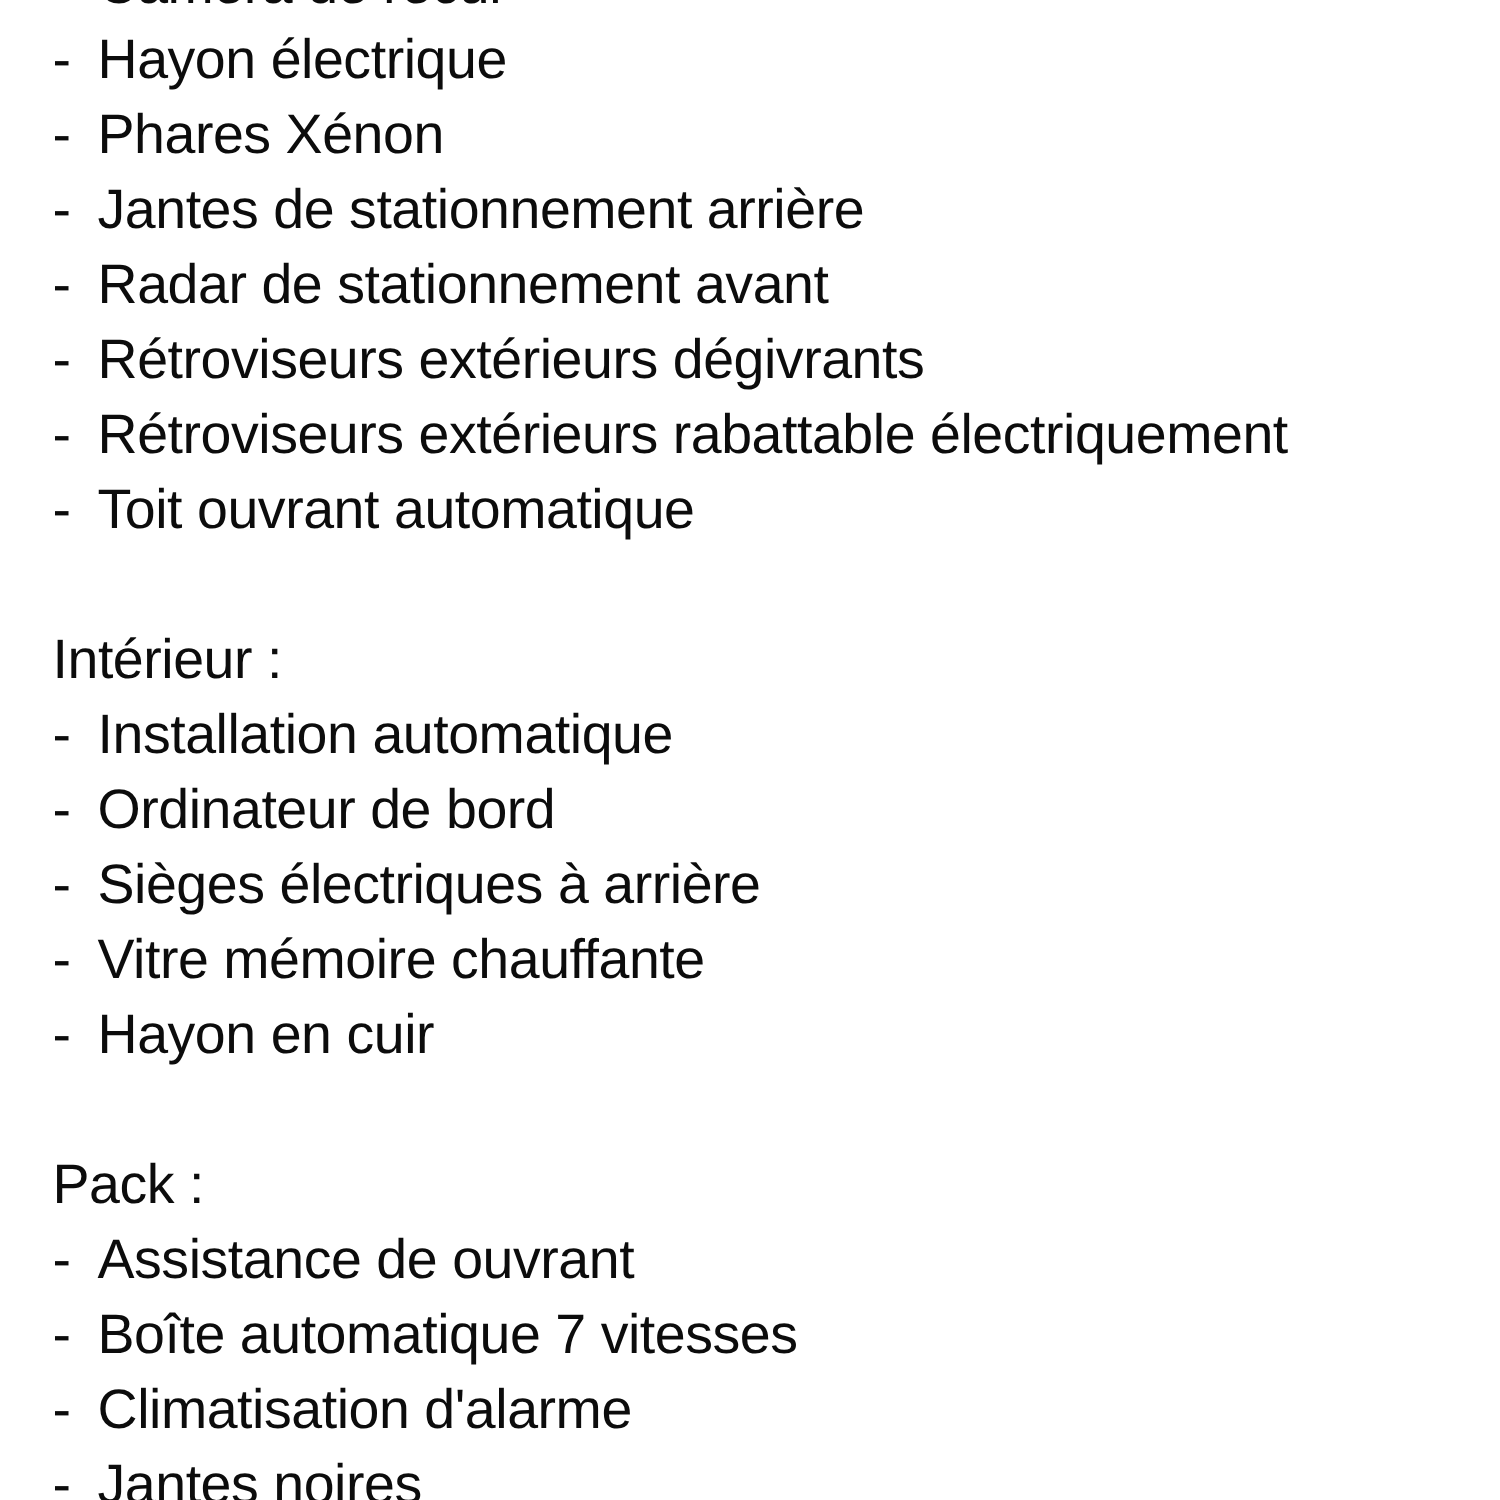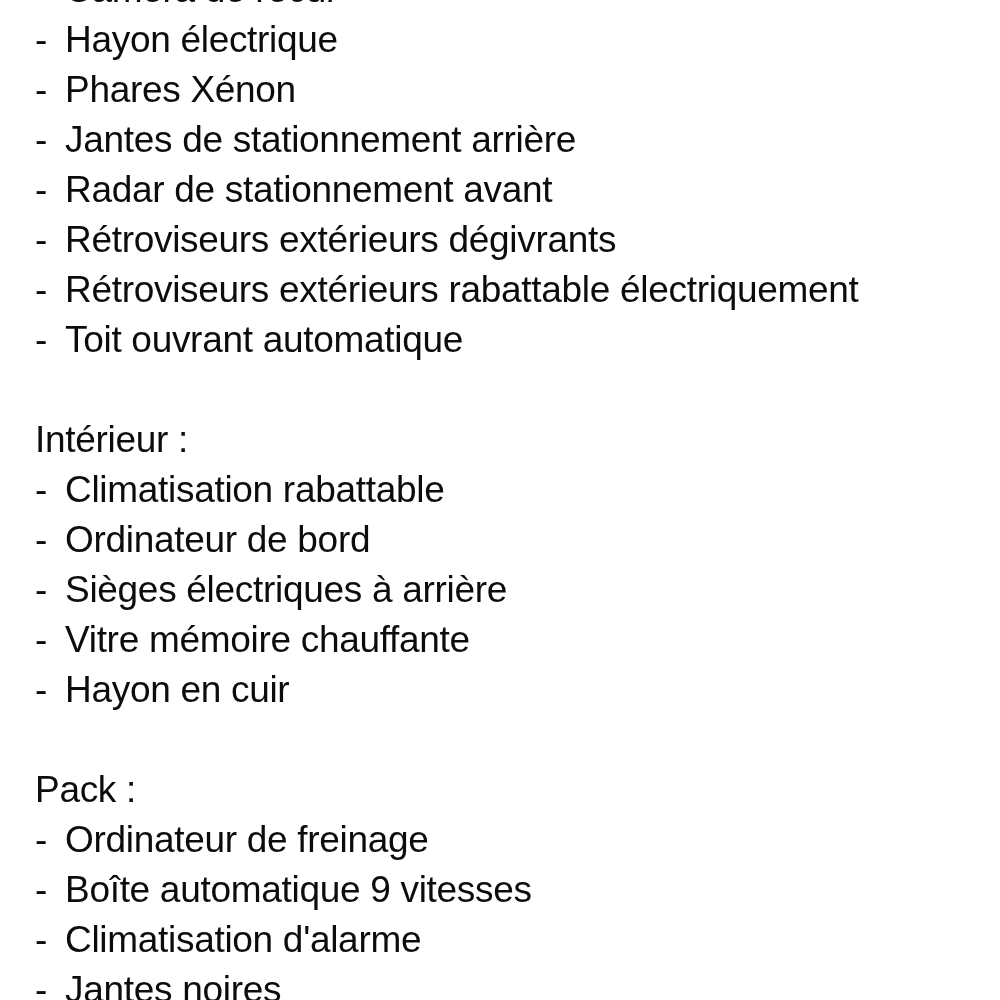--- a/index.html
+++ b/index.html
@@ -44,27 +44,27 @@
   <div class="line"><span class="bullet">-</span><span>Phares Xénon</span></div>
   <div class="line"><span class="bullet">-</span><span>Jantes de stationnement arrière</span></div>
   <div class="line"><span class="bullet">-</span><span>Radar de stationnement avant</span></div>
   <div class="line"><span class="bullet">-</span><span>Rétroviseurs extérieurs dégivrants</span></div>
   <div class="line"><span class="bullet">-</span><span>Rétroviseurs extérieurs rabattable électriquement</span></div>
   <div class="line"><span class="bullet">-</span><span>Toit ouvrant automatique</span></div>
 
   <div class="line"></div>
 
   <div class="line section-title">Intérieur :</div>
-  <div class="line"><span class="bullet">-</span><span>Climatisation rabattable</span></div>
+  <div class="line"><span class="bullet">-</span><span>Installation automatique</span></div>
   <div class="line"><span class="bullet">-</span><span>Ordinateur de bord</span></div>
   <div class="line"><span class="bullet">-</span><span>Sièges électriques à arrière</span></div>
   <div class="line"><span class="bullet">-</span><span>Vitre mémoire chauffante</span></div>
   <div class="line"><span class="bullet">-</span><span>Hayon en cuir</span></div>
 
   <div class="line"></div>
 
   <div class="line section-title">Pack :</div>
-  <div class="line"><span class="bullet">-</span><span>Ordinateur de freinage</span></div>
-  <div class="line"><span class="bullet">-</span><span>Boîte automatique 9 vitesses</span></div>
+  <div class="line"><span class="bullet">-</span><span>Assistance de ouvrant</span></div>
+  <div class="line"><span class="bullet">-</span><span>Boîte automatique 7 vitesses</span></div>
   <div class="line"><span class="bullet">-</span><span>Climatisation d'alarme</span></div>
   <div class="line"><span class="bullet">-</span><span>Jantes noires</span></div>
 
 </div>
 
 </body></html>

